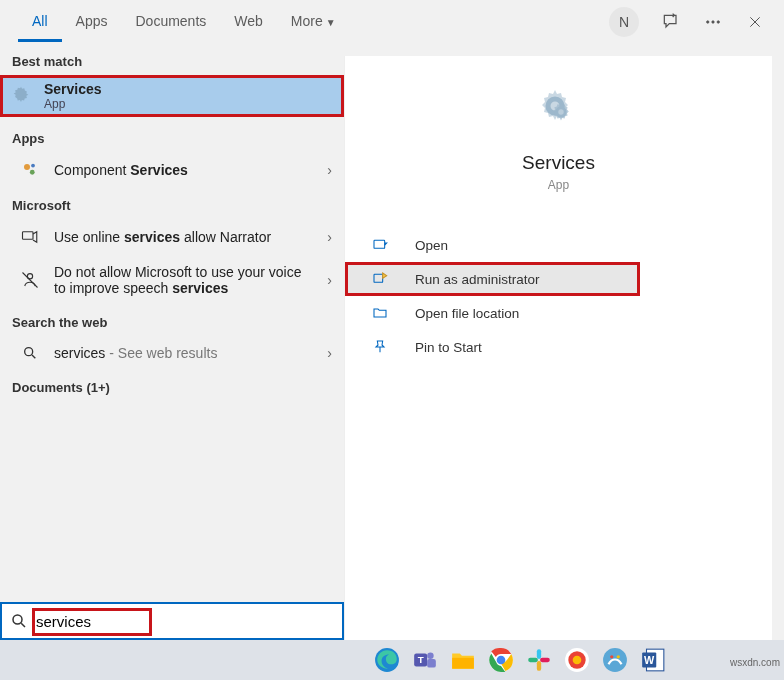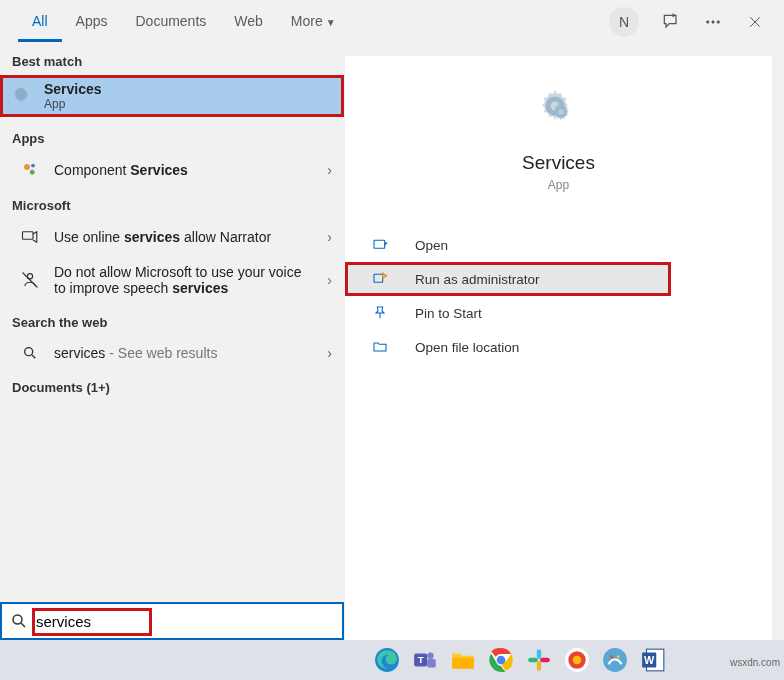--- a/index.html
+++ b/index.html
@@ -36,21 +36,21 @@
 .bold { font-weight: 700; }
 
 
 .preview { display: flex; flex-direction: column; align-items: center; padding-top: 30px; }
 .gear-big { width: 48px; height: 48px; display:flex; align-items:center; justify-content:center; }
 .preview-title { font-size: 19px; color: #222; margin-top: 18px; }
 .preview-sub { font-size: 12px; color: #888; margin-top: 4px; }
 .actions { margin-top: 36px; width: 100%; }
 .action { display: flex; align-items: flex-end; gap: 26px; padding: 9px 26px; font-size: 13.5px; color: #333; cursor: pointer; }
 .action .aicon { width: 18px; display:flex; align-items:center; justify-content:center; color:#0067c0; }
-.action.highlight { background: #e7e7e7; outline: 3px solid #c8151a; outline-offset: -3px; width: 326px; }
+.action.highlight { background: #e7e7e7; outline: 3px solid #c8151a; outline-offset: -3px; width: 295px; }
 
 
 .searchbar { position: absolute; left: 0; bottom: 40px; width: 344px; height: 38px; background: #fff; border: 2px solid #0067c0; display: flex; align-items: center; padding: 0 8px; gap: 8px; }
 .searchbar .redbox { position: absolute; left: 30px; top: 4px; width: 120px; height: 28px; border: 3px solid #c8151a; pointer-events: none; }
 .searchbar input { border: none; outline: none; font-size: 15px; flex: 1; background: transparent; }
 
 
 .taskbar { position: absolute; bottom: 0; left: 0; width: 784px; height: 40px; background: #dee2e8; display: flex; align-items: center; padding-left: 372px; gap: 8px; }
 .tb-item { width: 30px; height: 30px; display:flex; align-items:center; justify-content:center; }
 .watermark { position: absolute; right: 4px; bottom: 12px; font-size: 10px; color: #666; }
@@ -189,33 +189,33 @@
                 <svg width="16" height="16" viewBox="0 0 24 24" fill="none" stroke="#0067c0" stroke-width="1.6">
                   <rect x="3" y="5" width="13" height="12" rx="1"></rect>
                   <path d="M16 3l6 4-6 4z" fill="#f6c445" stroke="#c89327"></path>
                 </svg>
               </span>
             <span>Run as administrator</span>
           </div>
           <div class="action">
             <span class="aicon">
                 <svg width="16" height="16" viewBox="0 0 24 24" fill="none" stroke="#0067c0" stroke-width="1.6">
+                  <path d="M3 6h6l2 2h10v10H3z"></path>
+                </svg>
+              </span>
+            <span>Open file location</span>
+          </div>
+          <div class="action">
+            <span class="aicon">
+                <svg width="16" height="16" viewBox="0 0 24 24" fill="none" stroke="#0067c0" stroke-width="1.6">
                   <path d="M8 3h8l-1 6 3 3H6l3-3z"></path>
                   <path d="M12 12v8"></path>
                 </svg>
               </span>
             <span>Pin to Start</span>
-          </div>
-          <div class="action">
-            <span class="aicon">
-                <svg width="16" height="16" viewBox="0 0 24 24" fill="none" stroke="#0067c0" stroke-width="1.6">
-                  <path d="M3 6h6l2 2h10v10H3z"></path>
-                </svg>
-              </span>
-            <span>Open file location</span>
           </div>
         </div>
       </div>
     </div>
   </div>
 </div>
 
 <div class="searchbar">
   <span>
     <svg width="18" height="18" viewBox="0 0 24 24" fill="none" stroke="#333" stroke-width="2">

